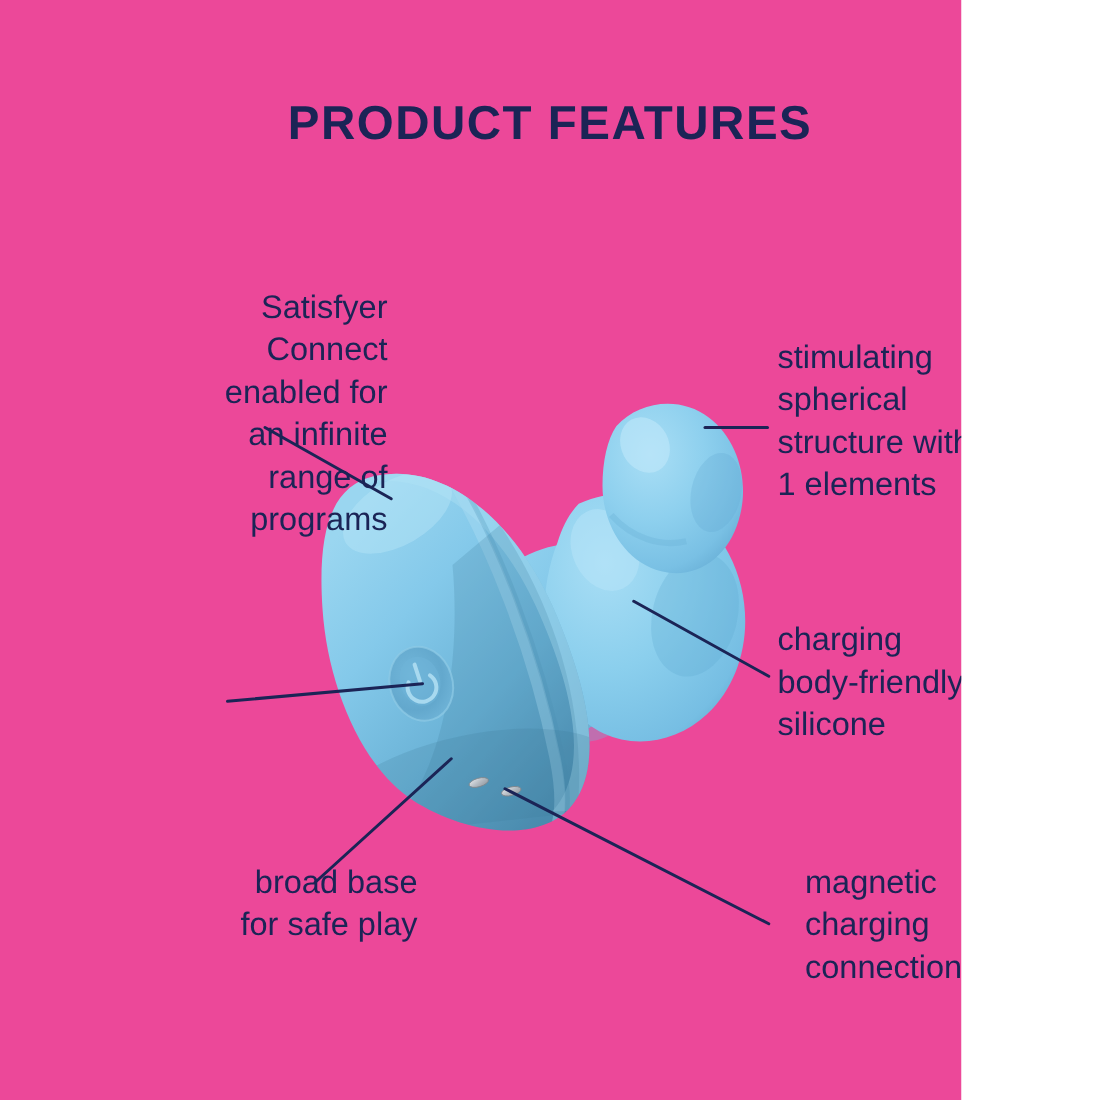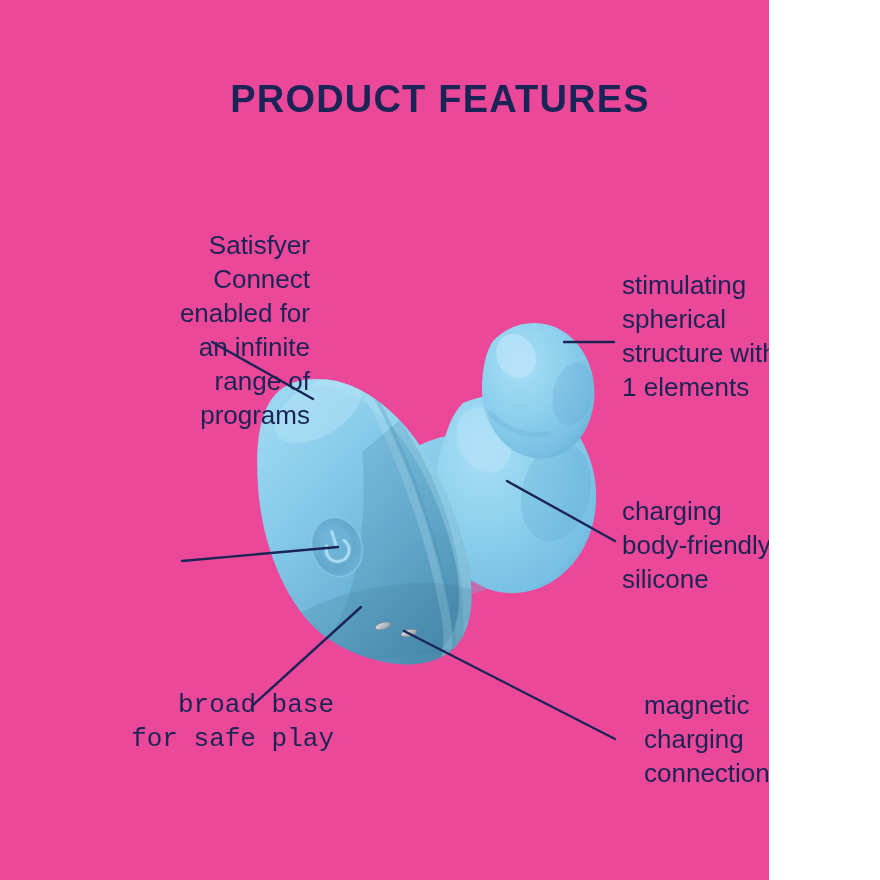--- a/index.html
+++ b/index.html
@@ -36,21 +36,21 @@
     line-height: 1.31;
     font-weight: 400;
     font-family: "Liberation Sans", sans-serif;
     white-space: pre-line;
   }
   .label-left  { text-align: right; }
   .label-right { text-align: left; }
 
   #lbl-connect   { left: 80px;  top: 228px; width: 230px; }
   #lbl-control   { left: 80px;  top: 528px; width: 230px; }
-  #lbl-broadbase { left: 84px;  top: 688px; width: 250px; font-family: Liberation Mono, monospace; }
+  #lbl-broadbase { left: 84px;  top: 688px; width: 250px; }
   #lbl-spherical { left: 622px; top: 268px; width: 240px; }
   #lbl-silicone  { left: 622px; top: 494px; width: 250px; }
   #lbl-magnetic  { left: 644px; top: 688px; width: 250px; }
 
   #product-svg, #leader-svg {
     position: absolute;
     left: 0;
     top: 0;
   }
   #leader-svg { pointer-events: none; }

